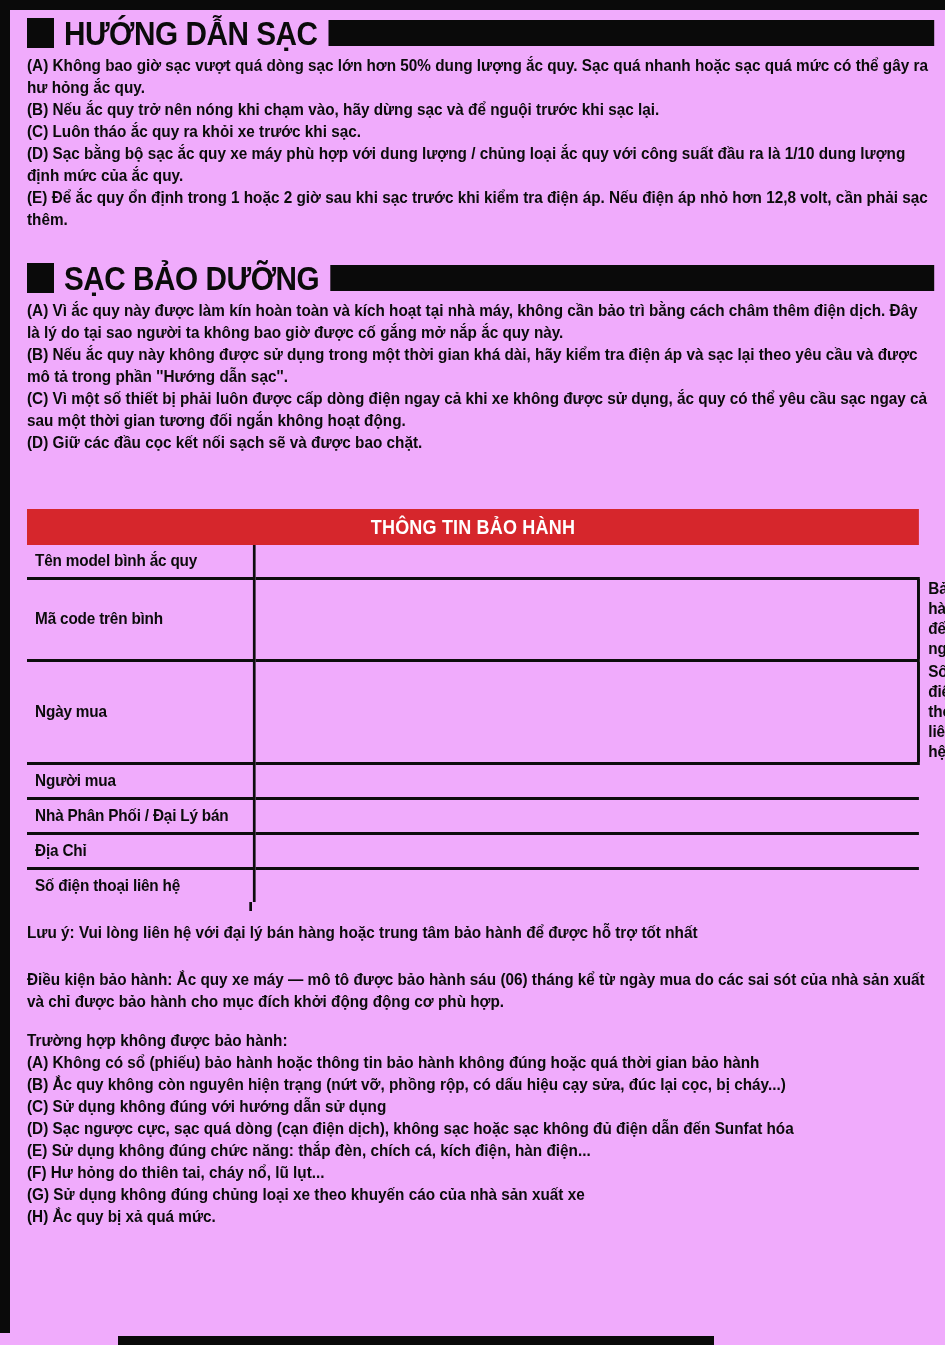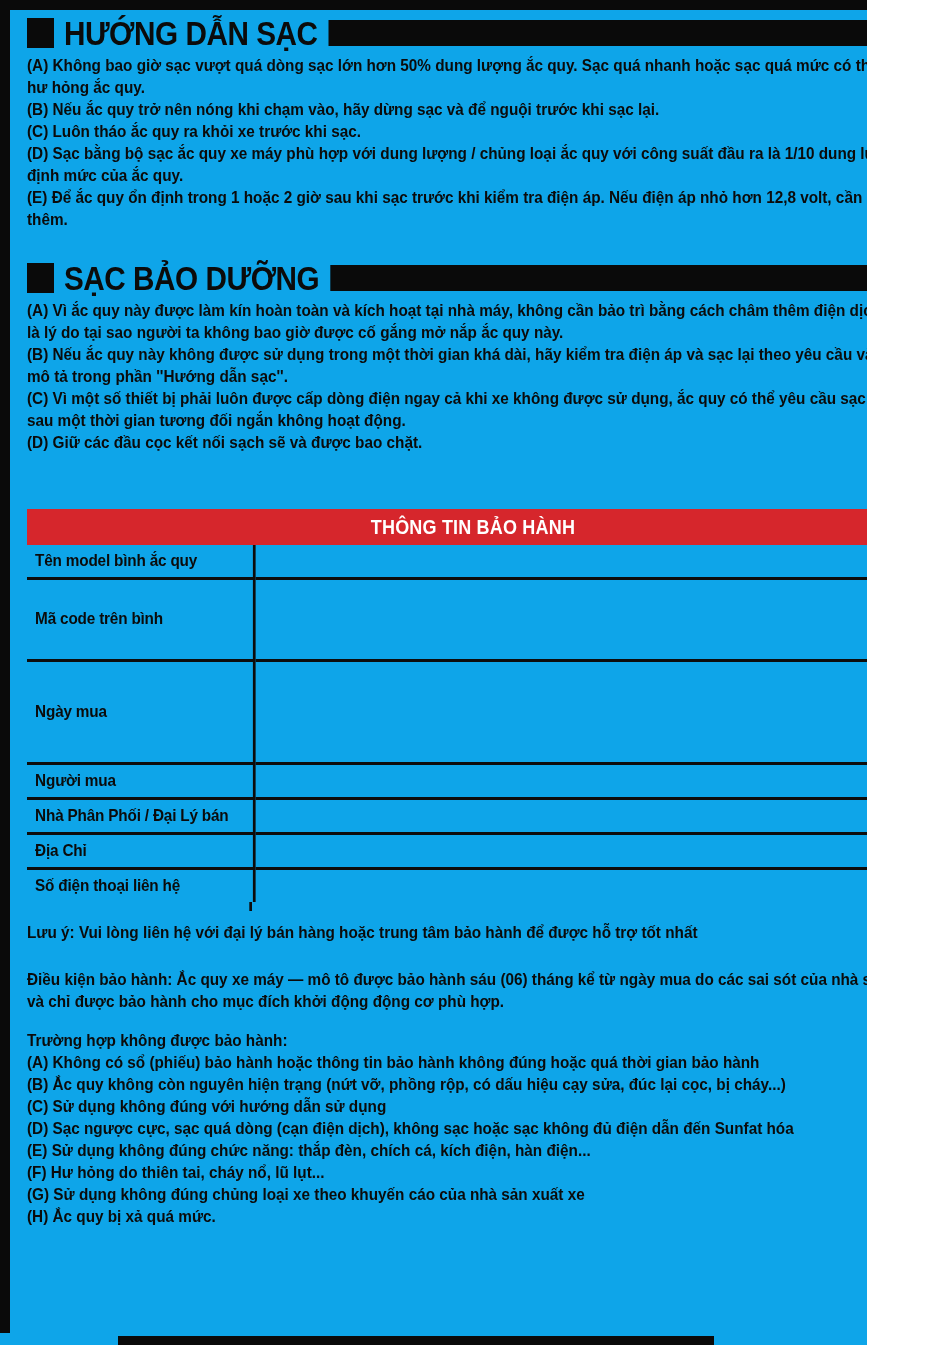--- a/index.html
+++ b/index.html
@@ -1,17 +1,17 @@
 <!DOCTYPE html>
 <html><head>
 <meta charset="utf-8">
 <style>
   html,body{margin:0;padding:0;background:#ffffff;}
   .page{
-    position:relative;width:867px;height:1345px;background:#0ea5e9;overflow:hidden;
+    position:relative;width:945px;height:1345px;background:#f0abfc;overflow:hidden;
     font-family:"Liberation Sans","DejaVu Sans",sans-serif;color:#0b0b0b;
   }
   .strip{position:absolute;background:#0a0a0a;}
   .strip-top{left:0;top:0;width:945px;height:10px;}
   .strip-left{left:0;top:0;width:10px;height:1333px;}
   .bottom-bar{position:absolute;left:118px;top:1336px;width:596px;height:9px;background:#0a0a0a;}
 
   .condense{
     margin-left:27px;margin-top:10px;width:1008px;
     transform:scaleX(0.9);transform-origin:left top;

